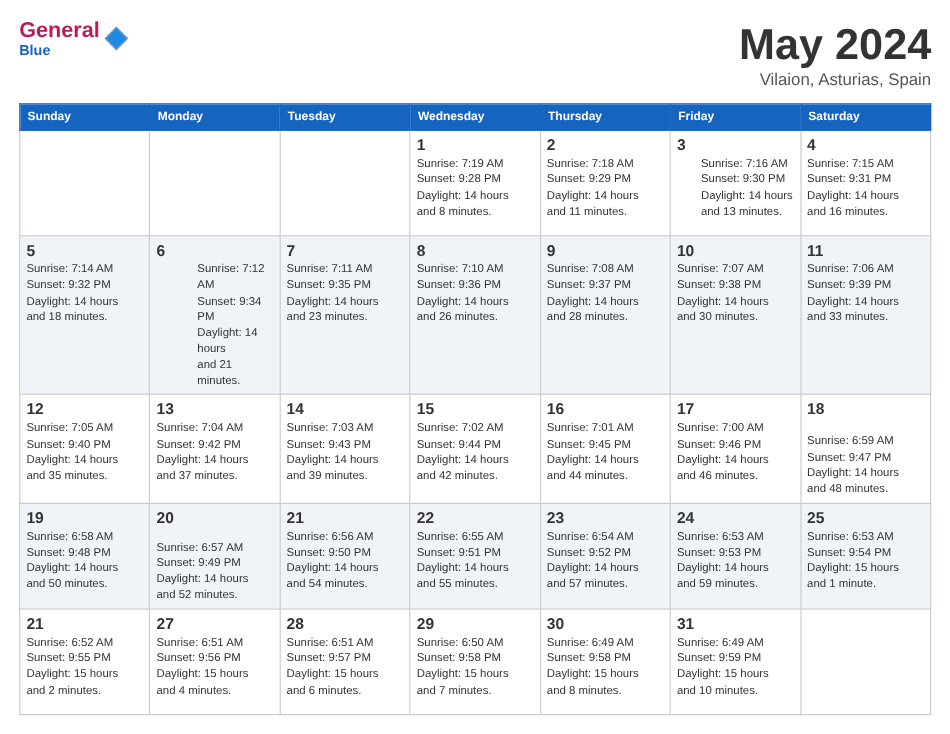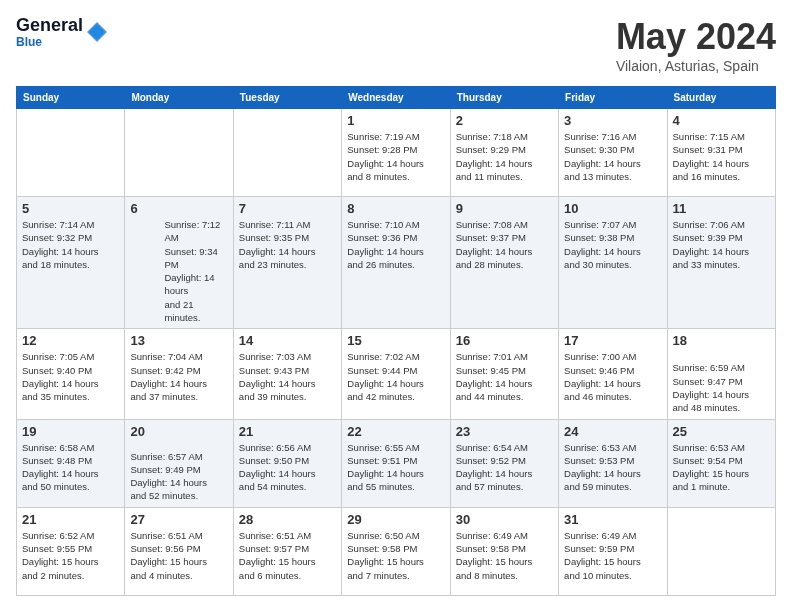--- a/index.html
+++ b/index.html
@@ -21,34 +21,34 @@
       align-items: center;
     }
     .logo-text {
       display: flex;
       flex-direction: column;
       line-height: 1.1;
     }
     .logo-general {
       font-size: 18px;
       font-weight: bold;
-      color: #0f172a;
+      color: #be185d;
     }
     .logo-blue {
       font-size: 12px;
       font-weight: bold;
       color: #1565c0;
     }
     .logo-icon {
       width: 24px;
       height: 24px;
       margin-left: 2px;
     }
     .title-area {
-      text-align: left;
+      text-align: right;
     }
     .month-title {
       font-size: 36px;
       font-weight: bold;
       color: #333;
     }
     .subtitle {
       font-size: 14px;
       color: #555;
     }
@@ -140,21 +140,21 @@
         </td>
         <td>
           <div class="day-number">2</div>
           <div class="day-info" style="white-space: pre-line;">Sunrise: 7:18 AM
 Sunset: 9:29 PM
 Daylight: 14 hours
 and 11 minutes.</div>
         </td>
         <td>
           <div class="day-number">3</div>
-          <div class="day-info" style="white-space: pre-line;">Sunrise: 7:16 AM
+          <div class="day-info" style="white-space: pre-line; margin-left: 20px;">Sunrise: 7:16 AM
 Sunset: 9:30 PM
 Daylight: 14 hours
 and 13 minutes.</div>
         </td>
         <td>
           <div class="day-number">4</div>
           <div class="day-info" style="white-space: pre-line;">Sunrise: 7:15 AM
 Sunset: 9:31 PM
 Daylight: 14 hours
 and 16 minutes.</div>

